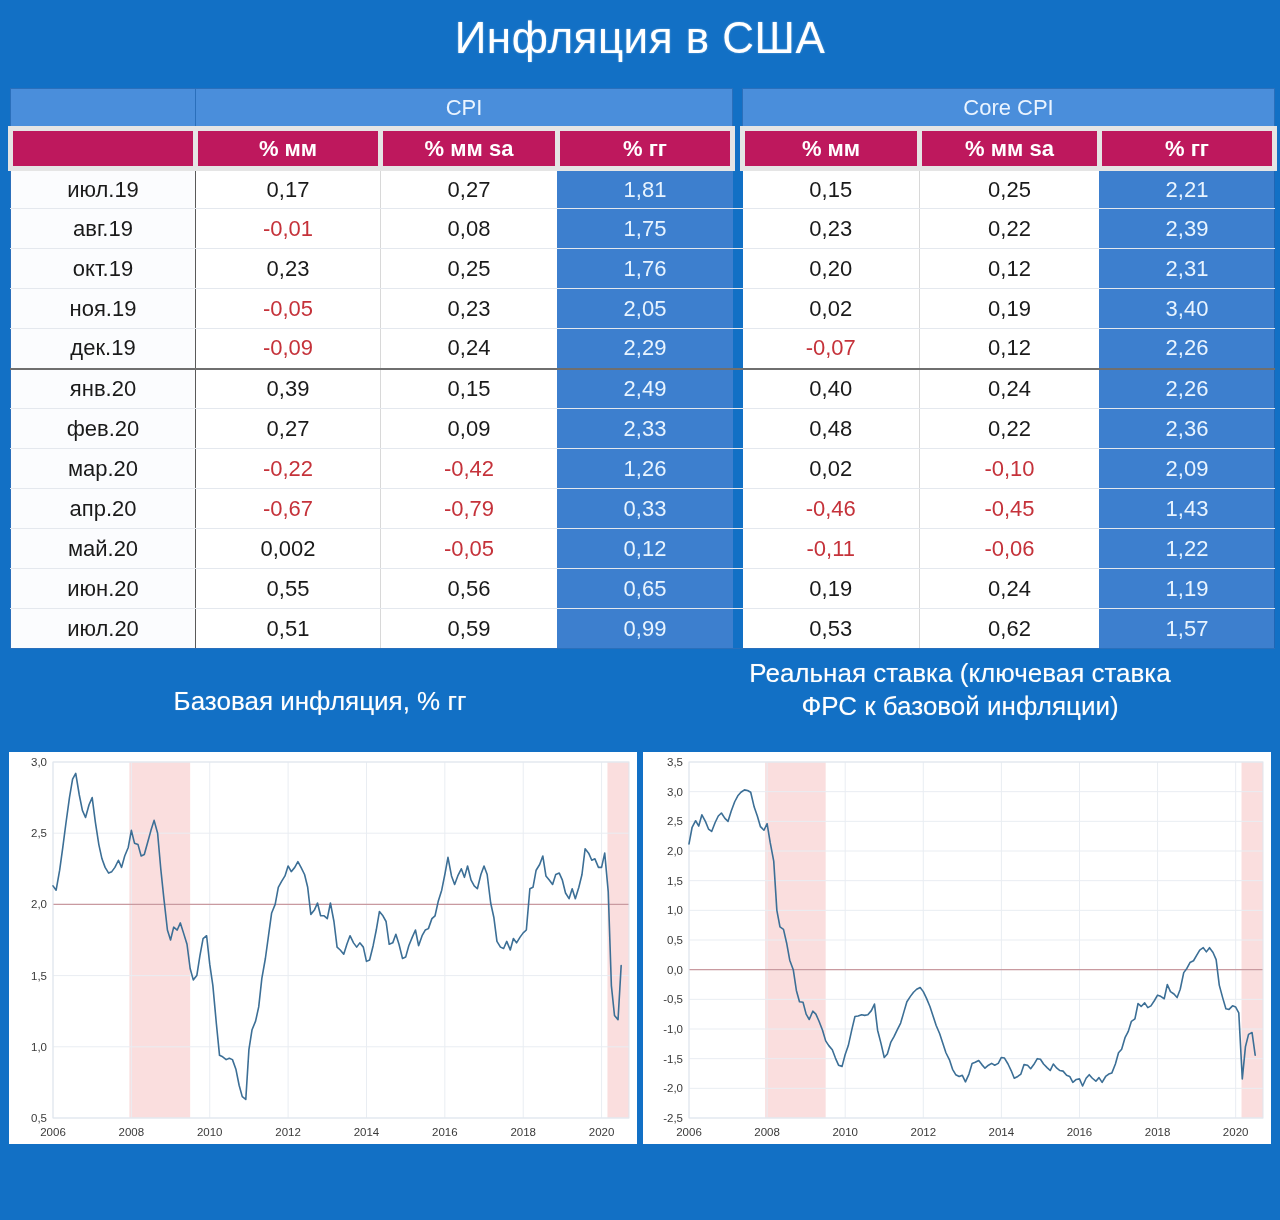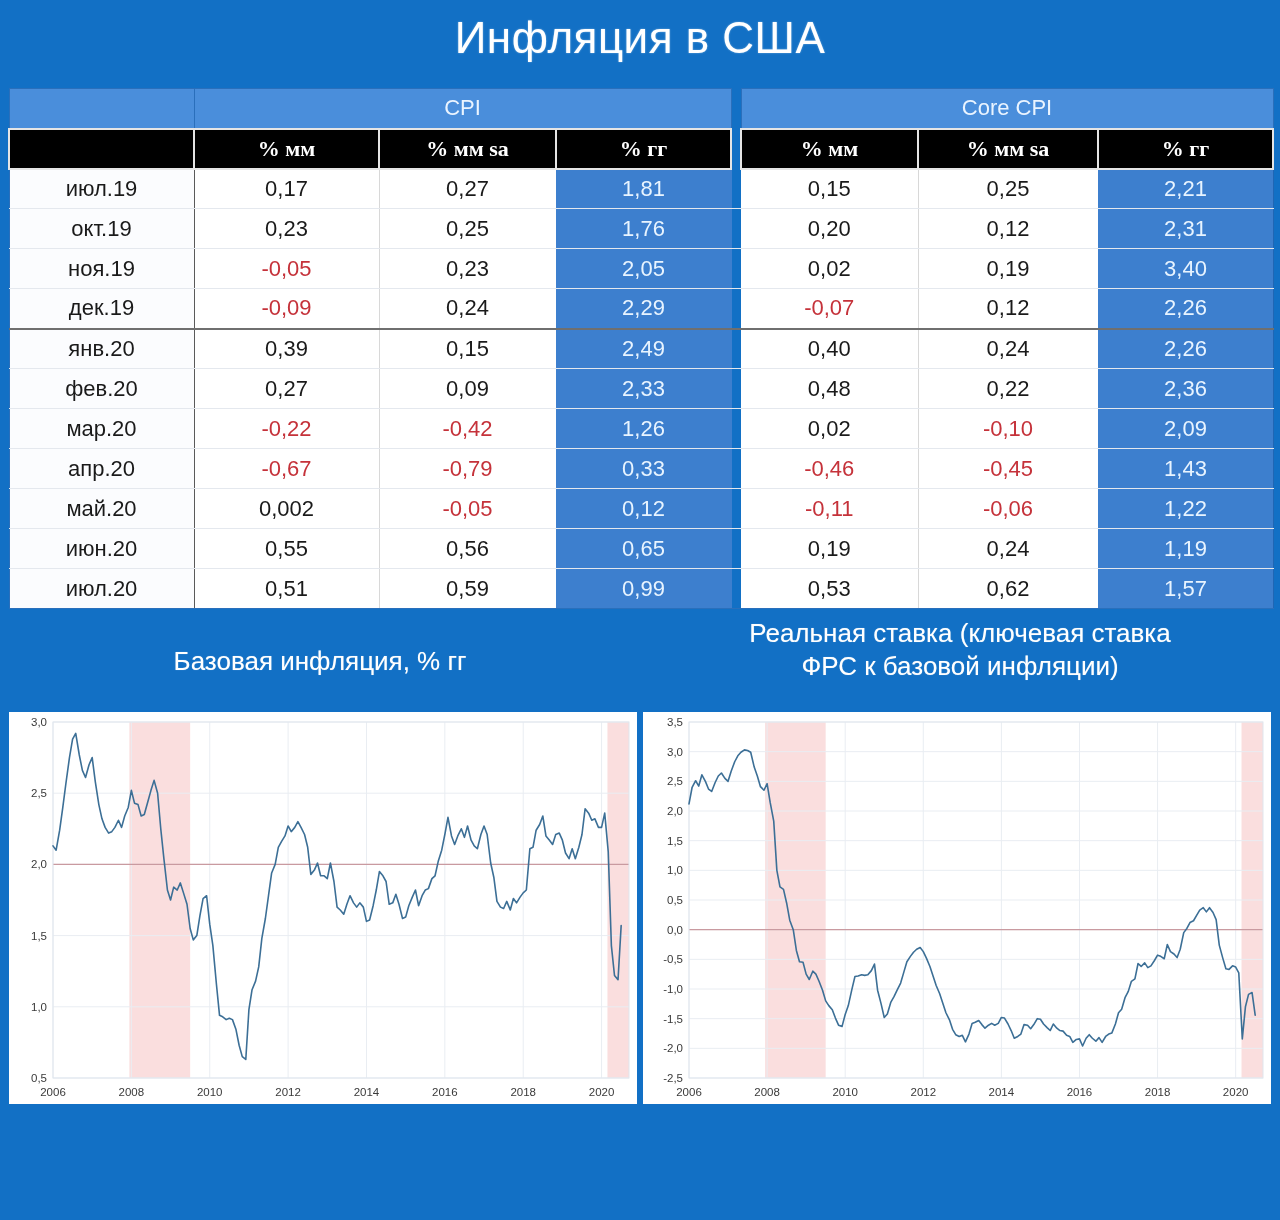--- a/index.html
+++ b/index.html
@@ -56,26 +56,25 @@
     font-weight: 400;
     font-size: 24px;
     height: 44px;
     border: 1px solid #2a6fbb;
   }
   .grp-blank { background: #4a8edb; border: 1px solid #2a6fbb; }
   .gap-cell { background: #1270c5; border: none; }
 
   
   .sub-head {
-    background: #000000;
+    background: #be185d;
     color: #ffffff;
     font-size: 21px;
     height: 42px;
-    border: 2px solid #e5e5e5;
-    font-family: Liberation Serif, serif;
+    border: 5px solid #e5e5e5;
   }
 
   
   td.month {
     background: #fbfcfe;
     color: #1a1a1a;
     font-size: 22px;
     border-left: 1px solid #2a6fbb;
     border-right: 1px solid #5a5a5a;
   }
@@ -167,20 +166,30 @@
       <tbody id="table-body">
           <tr class="row">
             <td class="month">июл.19</td>
             <td class="num">0,17</td>
             <td class="num last-white">0,27</td>
             <td class="yy">1,81</td>
             <td class="gap-cell"></td>
             <td class="num">0,15</td>
             <td class="num last-white">0,25</td>
             <td class="yy edge-r">2,21</td>
+          </tr>
+          <tr class="row">
+            <td class="month">авг.19</td>
+            <td class="num neg">-0,01</td>
+            <td class="num last-white">0,08</td>
+            <td class="yy">1,75</td>
+            <td class="gap-cell"></td>
+            <td class="num">0,23</td>
+            <td class="num last-white">0,22</td>
+            <td class="yy edge-r">2,39</td>
           </tr>
           <tr class="row">
             <td class="month">окт.19</td>
             <td class="num">0,23</td>
             <td class="num last-white">0,25</td>
             <td class="yy">1,76</td>
             <td class="gap-cell"></td>
             <td class="num">0,20</td>
             <td class="num last-white">0,12</td>
             <td class="yy edge-r">2,31</td>

